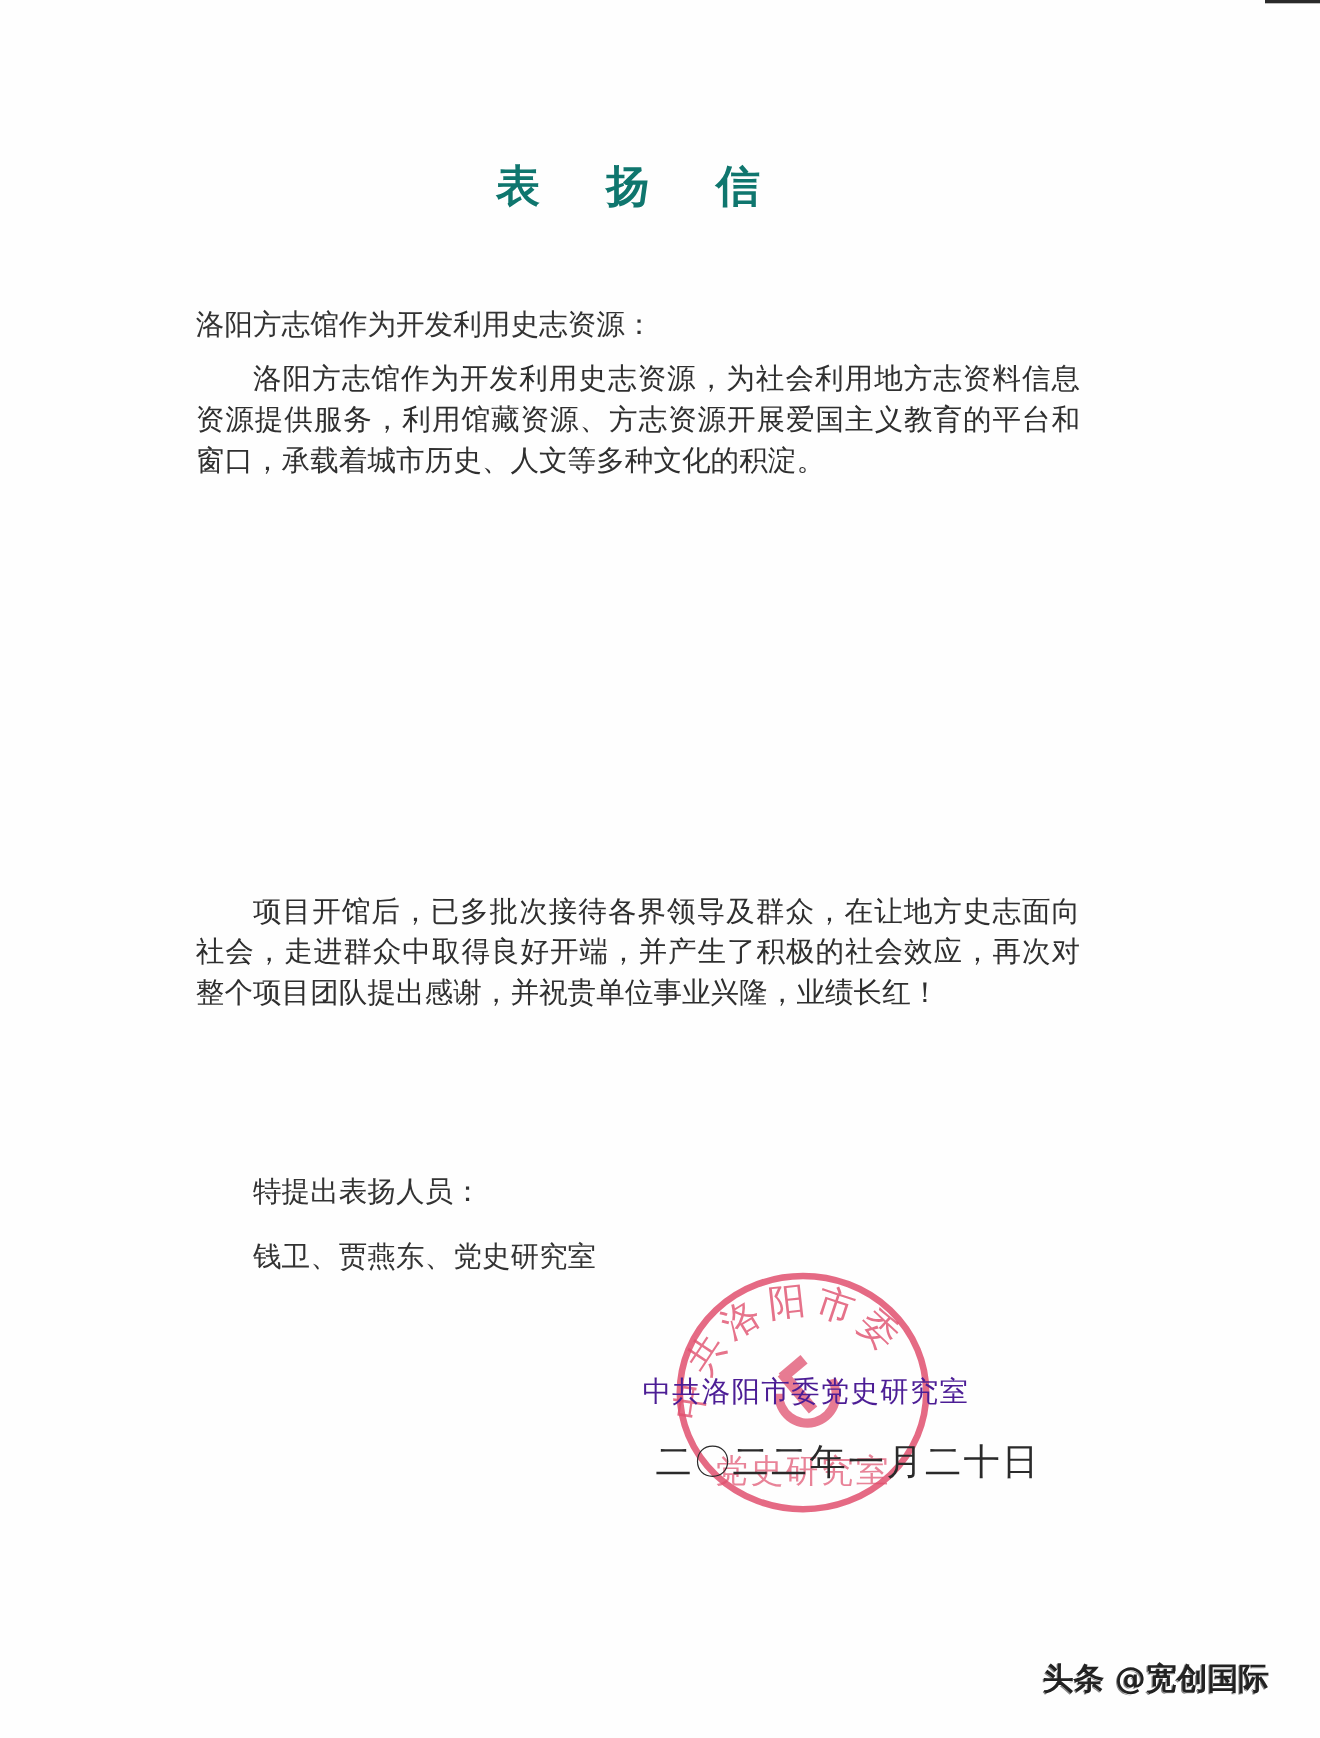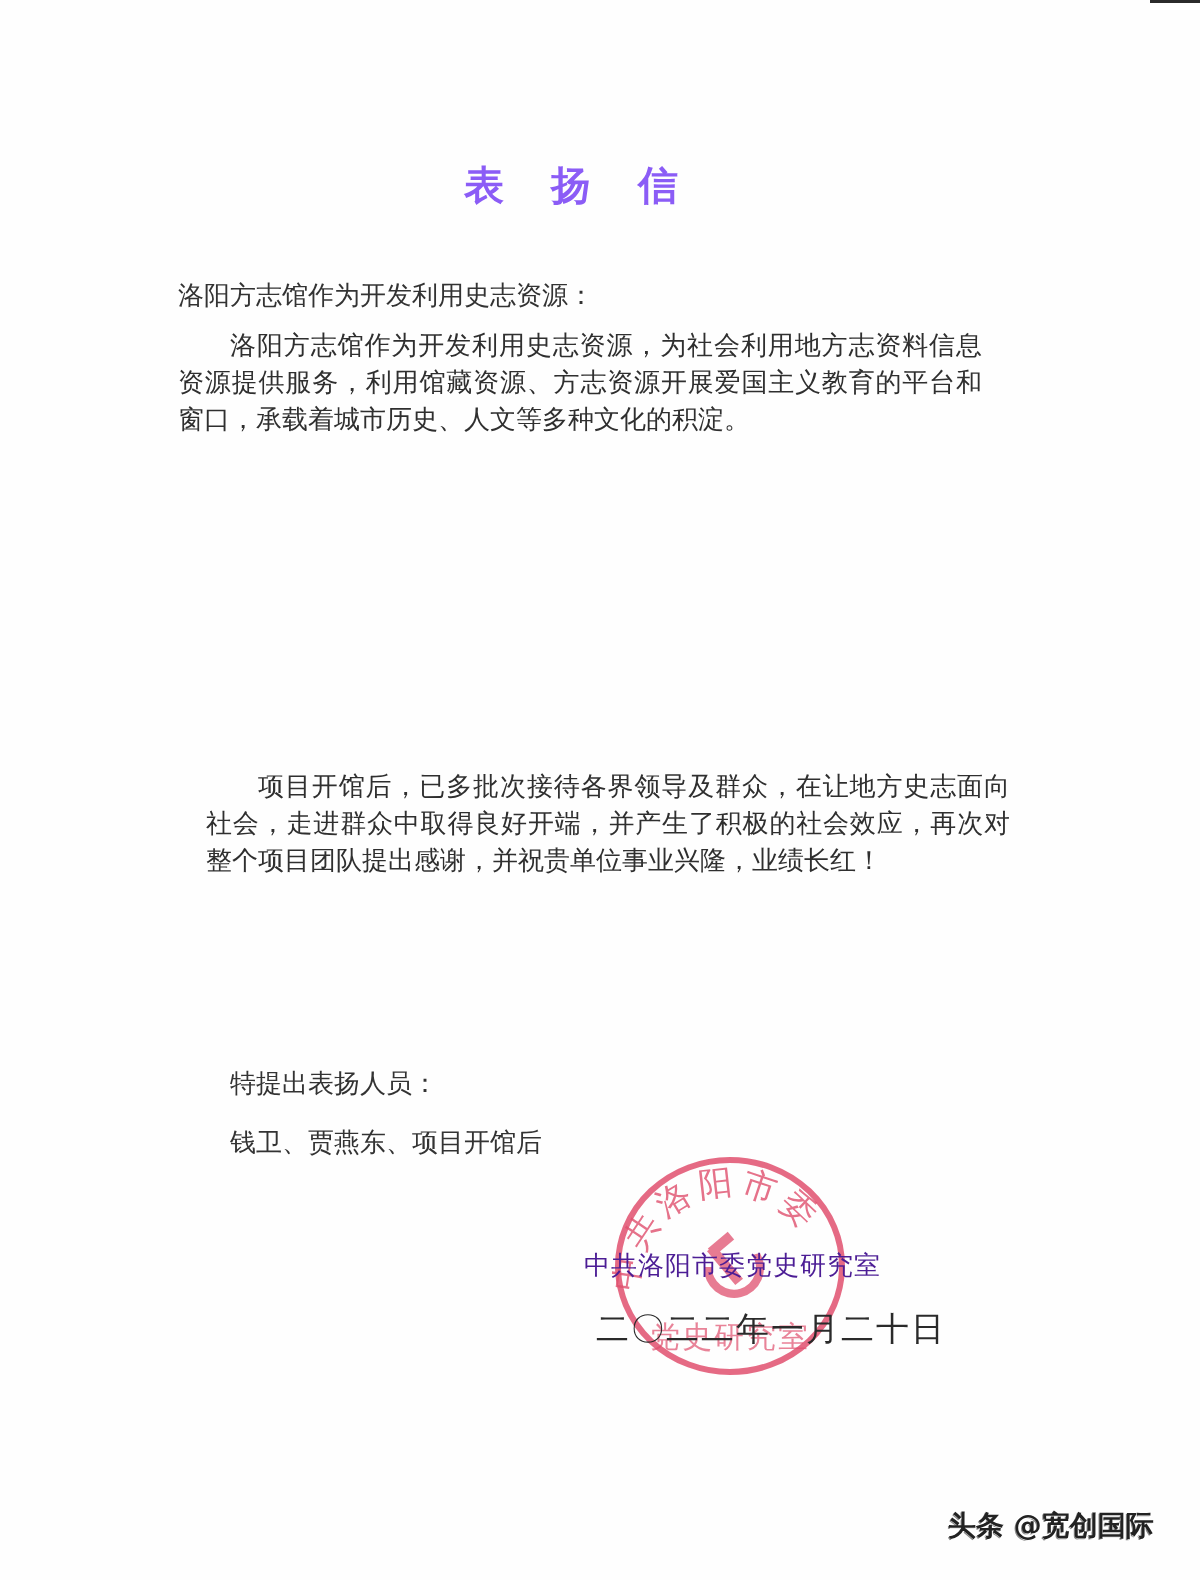--- a/index.html
+++ b/index.html
@@ -5,35 +5,35 @@
   html, body { margin: 0; padding: 0; }
   body {
     width: 1200px; height: 1580px; position: relative; overflow: hidden;
     background: #ffffff;
     font-family: "DejaVu Serif", "Liberation Serif", serif;
     color: #2b2b2b;
   }
   .page { position: absolute; left: 0; top: 0; width: 1200px; height: 1580px; background: #fefefe; }
   .corner-mark { position: absolute; right: 0; top: 0; width: 50px; height: 3px; background: #2a2a2a; }
   .title {
-    position: absolute; left: 0; top: 158px; width: 1160px; text-align: center;
-    font-family: Liberation Sans, sans-serif;
-    font-size: 40px; font-weight: bold; letter-spacing: 18px; color: #8b5cf6;
+    position: absolute; left: 0; top: 142px; width: 1160px; text-align: center;
+    font-family: Liberation Mono, monospace;
+    font-size: 40px; font-weight: bold; letter-spacing: 18px; color: #0f766e;
   }
   .salutation {
     position: absolute; left: 178px; top: 278px; font-size: 26px; color: #333;
   }
   .para {
     position: absolute; left: 178px; width: 804px;
     font-size: 26px; line-height: 37px; color: #2f2f2f;
     text-align: justify; text-indent: 52px;
   }
   .p1 { top: 327px; }
   .p2 { top: 509px; }
-  .p3 { top: 768px; margin-left: 28px; }
+  .p3 { top: 811px; }
   .honor-label { position: absolute; left: 230px; top: 1066px; font-size: 26px; color: #333; }
   .honor-names { position: absolute; left: 230px; top: 1125px; font-size: 26px; color: #333; }
   .seal {
     position: absolute; left: 612px; top: 1155px; width: 236px; height: 222px;
   }
   .issuer { position: absolute; left: 584px; top: 1248px; font-size: 26px; color: #4c1d95; letter-spacing: 1px; }
   .date { position: absolute; left: 596px; top: 1307px; font-size: 33px; color: #2a2a2a; letter-spacing: 2px; }
   .watermark {
     position: absolute; left: 948px; top: 1507px;
     font-family: "DejaVu Sans", "Liberation Sans", sans-serif;
@@ -48,21 +48,21 @@
   <div class="corner-mark"></div>
 
   <div class="title">表 扬 信</div>
 
   <div class="salutation">洛阳方志馆作为开发利用史志资源：</div>
 
   <div class="para p1">洛阳方志馆作为开发利用史志资源，为社会利用地方志资料信息资源提供服务，利用馆藏资源、方志资源开展爱国主义教育的平台和窗口，承载着城市历史、人文等多种文化的积淀。</div>
   <div class="para p3">项目开馆后，已多批次接待各界领导及群众，在让地方史志面向社会，走进群众中取得良好开端，并产生了积极的社会效应，再次对整个项目团队提出感谢，并祝贵单位事业兴隆，业绩长红！</div>
 
   <div class="honor-label">特提出表扬人员：</div>
-  <div class="honor-names">钱卫、贾燕东、项目开馆后</div>
+  <div class="honor-names">钱卫、贾燕东、党史研究室</div>
 
   <svg class="seal" viewBox="0 0 236 222">
     <defs>
       <path id="sealArc" d="M 28 150 A 92 92 0 1 1 208 150" fill="none"></path>
     </defs>
     <ellipse cx="118" cy="111" rx="112" ry="106" fill="none" stroke="#e0506e" stroke-width="6" opacity="0.85"></ellipse>
     <text font-size="34" fill="#e0506e" opacity="0.8" font-family="DejaVu Serif, serif" letter-spacing="6">
       <textPath href="#sealArc" startOffset="4%">中共洛阳市委</textPath>
     </text>
     <g opacity="0.75" fill="#e0506e">

